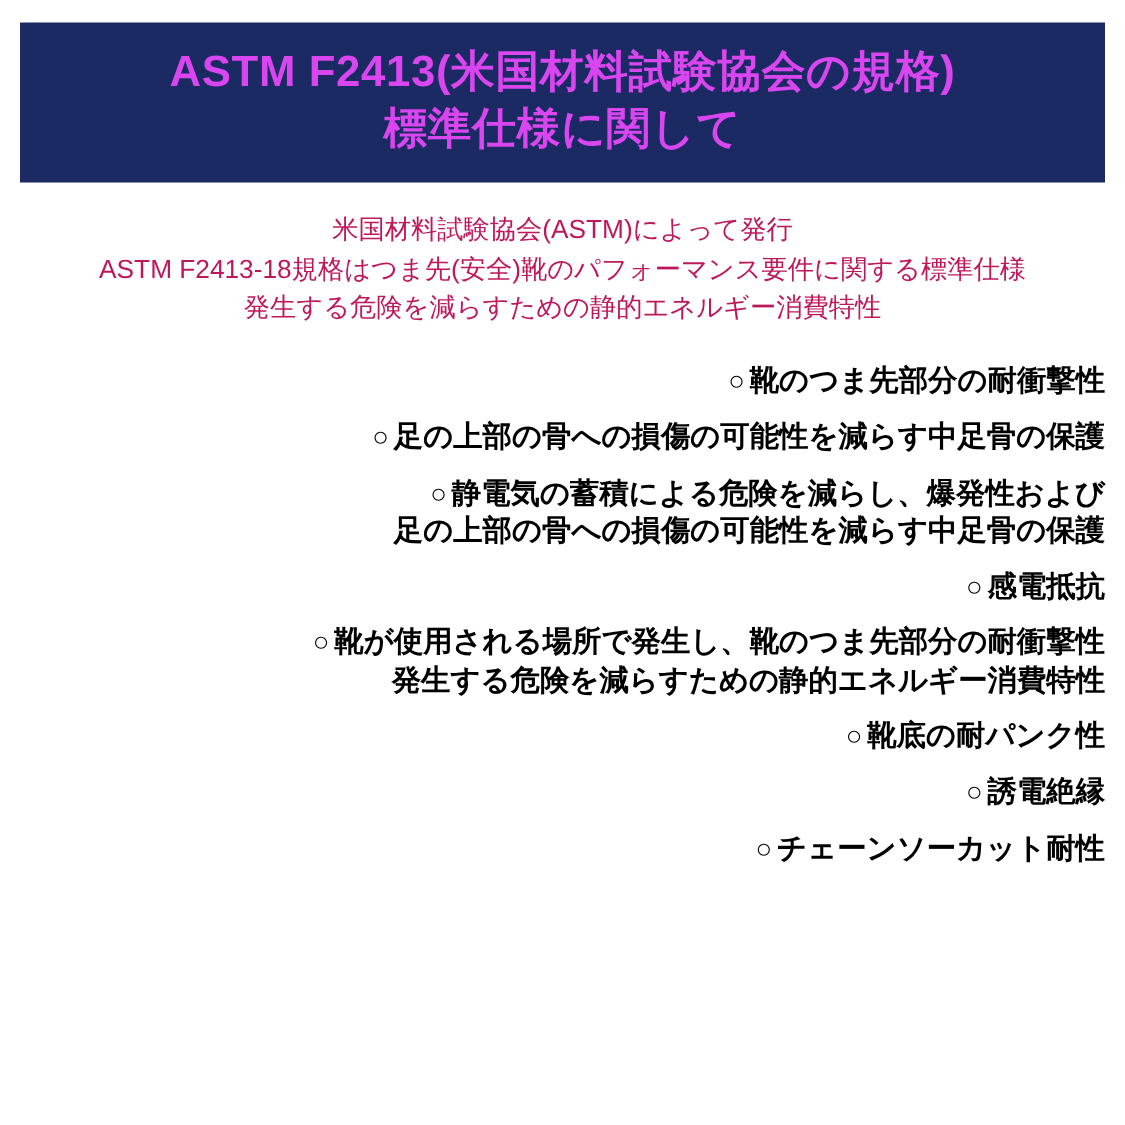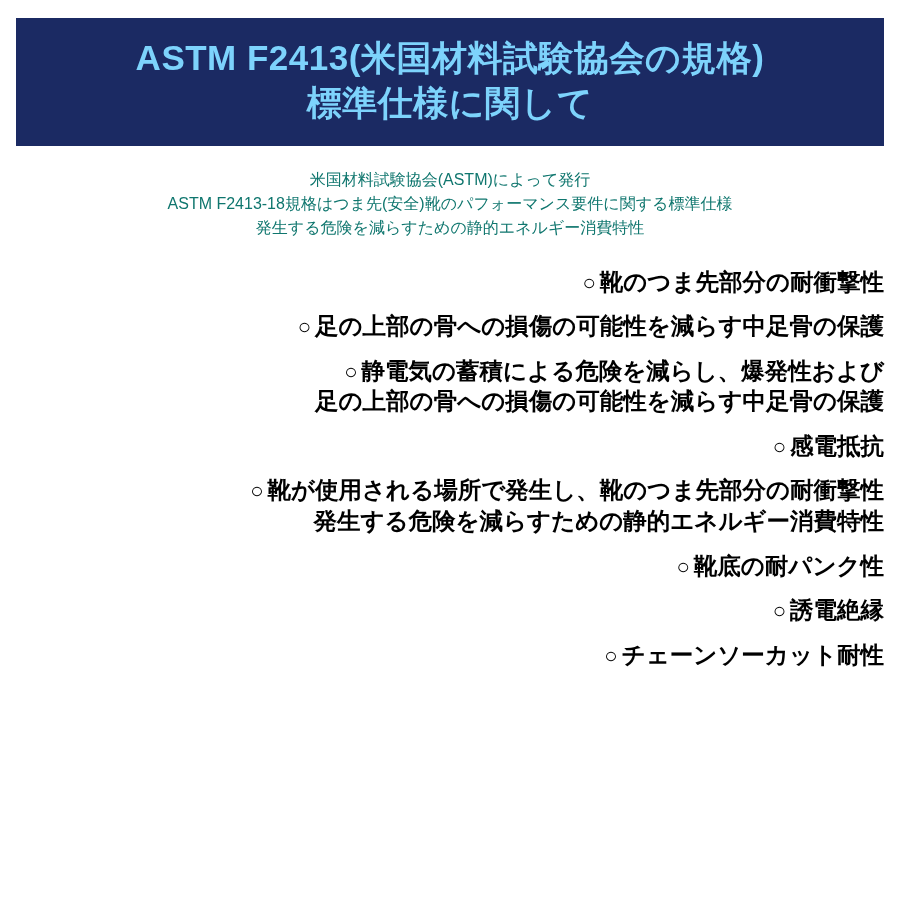--- a/index.html
+++ b/index.html
@@ -16,42 +16,42 @@
   }
   .page {
     width: 900px;
     height: 900px;
     position: relative;
     box-sizing: border-box;
     padding: 18px 16px 0 16px;
   }
   .header-banner {
     background: #1b2a63;
-    color: #7dd3fc;
+    color: #d946ef;
     width: 868px;
     margin: 0 auto;
     box-sizing: border-box;
     padding: 18px 10px 20px 10px;
     text-align: center;
   }
   .header-line {
     font-size: 35px;
     font-weight: bold;
     line-height: 1.28;
     letter-spacing: 0.5px;
     white-space: nowrap;
   }
   .intro {
     margin-top: 22px;
     text-align: center;
   }
   .intro-line {
-    font-size: 16px;
+    font-size: 21px;
     line-height: 1.52;
-    color: #0f766e;
+    color: #be185d;
     white-space: nowrap;
   }
   .features {
     margin-top: 26px;
     text-align: right;
   }
   .feature {
     font-size: 23.5px;
     font-weight: bold;
     line-height: 1.30;

